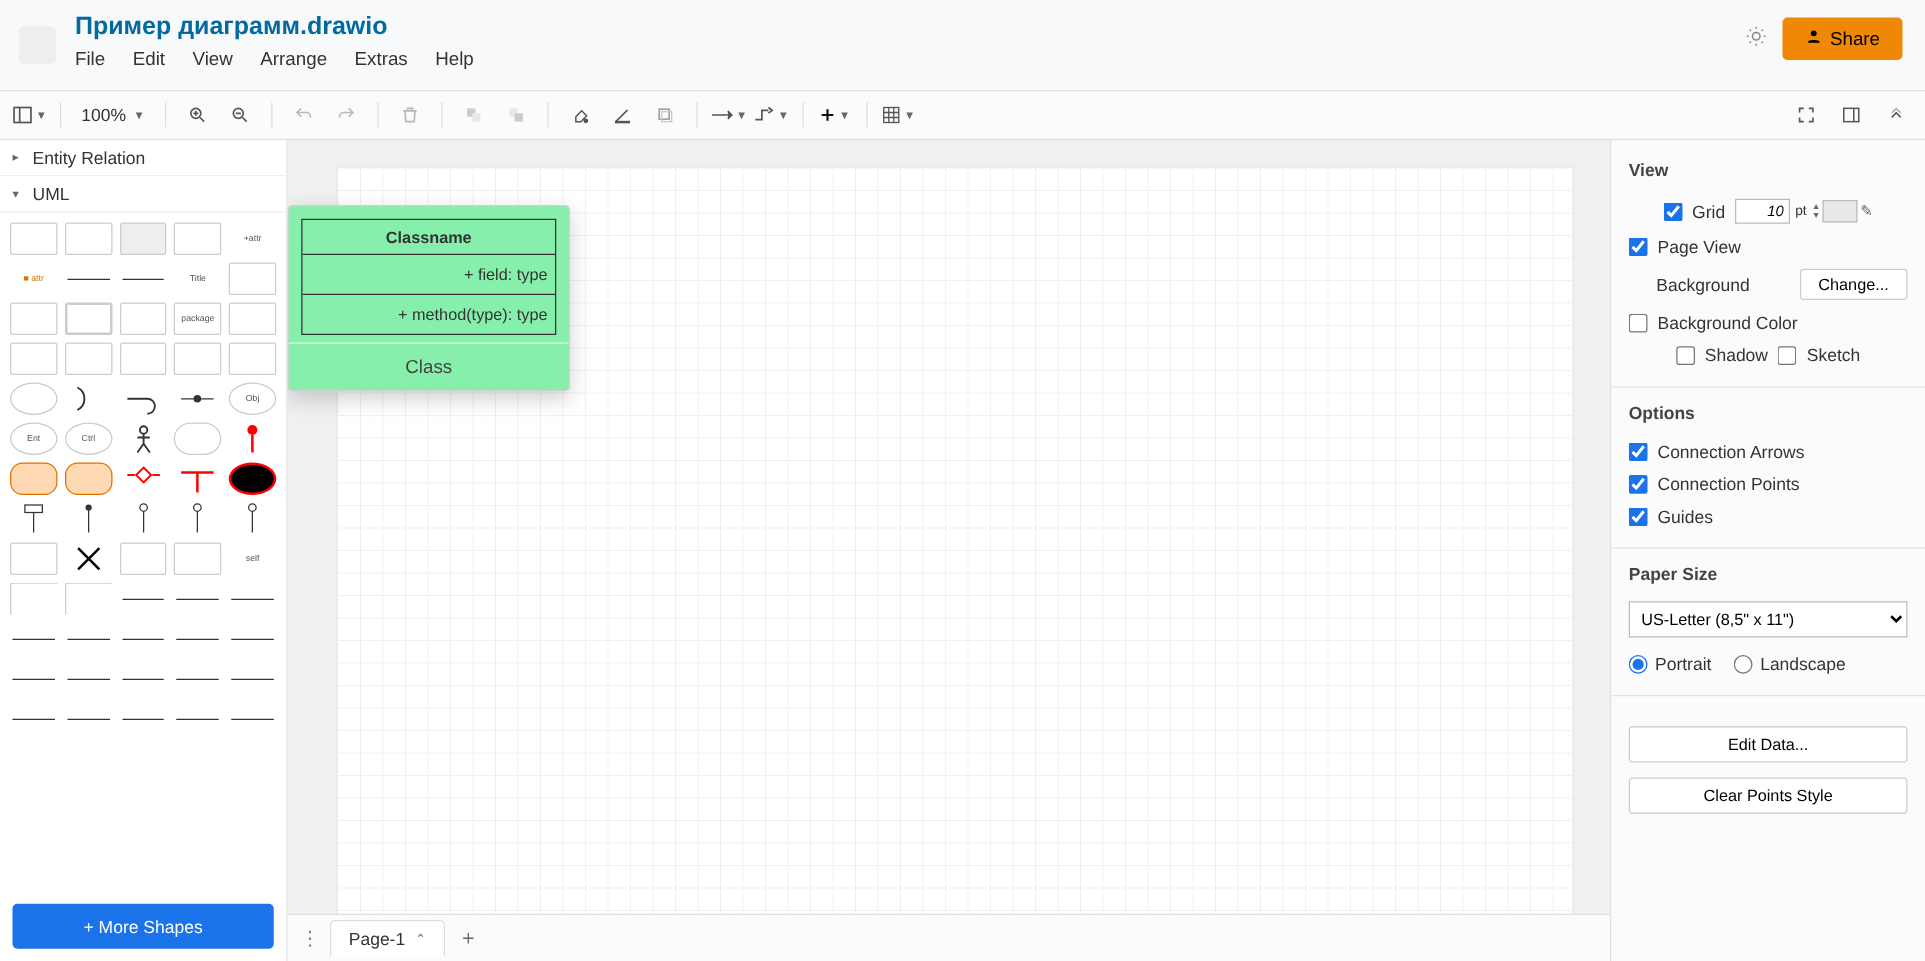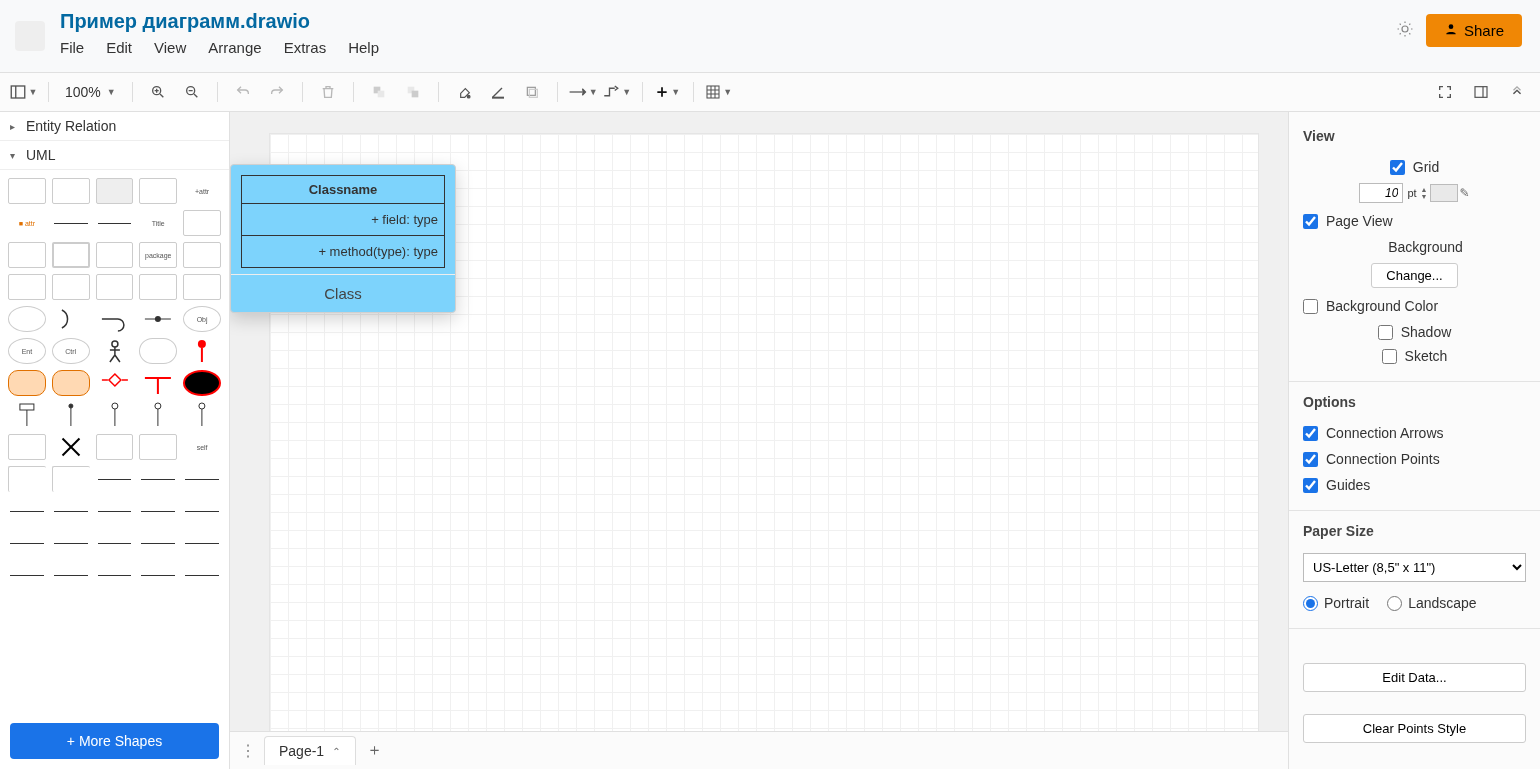--- a/index.html
+++ b/index.html
@@ -50,21 +50,21 @@
   .more-shapes-wrap { padding: 10px; }
   .more-shapes { width: 100%; background:#1a73e8; color:#fff; border:none; border-radius:4px; padding:10px 0; font-size:14px; font-weight:500; cursor:pointer;}
 
   
   .canvas-area { flex:1; position:relative; background:#f0f0f0; overflow:hidden; }
   .page { position:absolute; left:40px; top:22px; right:30px; bottom:20px; background:#fff; box-shadow: 0 0 0 1px #e5e5e5;
     background-image: linear-gradient(#f0f0f0 1px, transparent 1px), linear-gradient(90deg,#f0f0f0 1px, transparent 1px);
     background-size: 18px 18px;
   }
   
-  .shape-preview { position:absolute; left:0px; top:52px; width:226px; background:#7dd3fc; border:1px solid #d0d0d0; border-radius:4px; box-shadow:0 6px 18px rgba(0,0,0,0.18); }
+  .shape-preview { position:absolute; left:0px; top:52px; width:226px; background:#86efac; border:1px solid #d0d0d0; border-radius:4px; box-shadow:0 6px 18px rgba(0,0,0,0.18); }
   .preview-body { padding:10px 10px 6px 10px; }
   .uml-class { border:1.5px solid #333; font-size:13px; }
   .uml-class .uc-head { text-align:center; font-weight:600; padding:6px 4px; border-bottom:1.5px solid #333; }
   .uml-class .uc-row { padding:8px 6px; border-bottom:1.5px solid #333;text-align:right; }
   .uml-class .uc-row:last-child { border-bottom:none;}
   .preview-label { text-align:center; padding:10px 0; border-top:1px solid #eee; font-size:15px; color:#444;}
 
   
   .page-tabs { position:absolute; left:0; right:0; bottom:0; height:38px; background:#fbfbfb; border-top:1px solid #e0e0e0; display:flex; align-items:center; gap:6px; padding:0 8px;}
   .page-tab { padding:6px 14px; font-size:14px; background:#fff; border:1px solid #ddd; border-bottom:none; border-radius:4px 4px 0 0; display:flex; align-items:center; gap:6px; cursor:pointer;}
@@ -76,27 +76,27 @@
   .format-panel { width: 252px; background:#fbfbfb; border-left:1px solid #e0e0e0; display:flex; flex-direction:column; font-size:14px;}
   .fp-tabs { display:flex; }
   .fp-tab { flex:1; text-align:center; padding:10px 0; font-weight:600; color:#333; border-bottom:1px solid #e0e0e0; cursor:pointer;}
   .fp-tab.inactive { background:#eee; color:#555; font-weight:500;}
   .fp-close { width:20px; display:flex; align-items:center; justify-content:center; color:#aaa; background:#eee; border-bottom:1px solid #e0e0e0; cursor:pointer;}
   .fp-body { padding: 10px 14px 16px 14px; overflow:auto; }
   .fp-heading { font-weight:600; margin: 6px 0 10px; color:#444;}
   .fp-row { display:flex; align-items:center; gap:8px; padding:5px 0;}
   .fp-row label { flex:1; }
   .fp-row input[type=checkbox], .fp-row input[type=radio] { accent-color:#1a73e8; width:15px;height:15px;}
-  .fp-row.two { justify-content:center;flex-direction:column;}
+  .fp-row.two { justify-content:center;}
   .grid-size { display:flex; align-items:center; gap:2px; }
   .grid-size input { width:44px; padding:2px 4px; font-size:12px; text-align:right; border:1px solid #bbb;font-style:italic; }
   .spin { display:flex; flex-direction:column; font-size:7px; line-height:7px; color:#666;}
   .swatch { width:28px;height:18px;background:#e9e9e9;border:1px solid #bbb;}
   .pencil { font-size:12px; color:#666;}
-  .fp-btn { width:100%; padding:6px 0; margin-top:22px; background:#fff; border:1px solid #ccc; border-radius:3px; font-size:13px; cursor:pointer;}
+  .fp-btn { width:100%; padding:6px 0; margin-top:12px; background:#fff; border:1px solid #ccc; border-radius:3px; font-size:13px; cursor:pointer;}
   .fp-btn.small { width:auto; padding:4px 14px; margin:0;}
   select.fp-select { width:100%; padding:5px; border:1px solid #bbb; background:#fff; font-size:13px; margin-top:4px;}
   hr.fp-sep { border:none; border-top:1px solid #e3e3e3; margin:12px -14px;}
 </style>
 </head>
 <body>
 
 <div class="titlebar">
   <div class="logo-slot">
     <div class="logo"></div>

